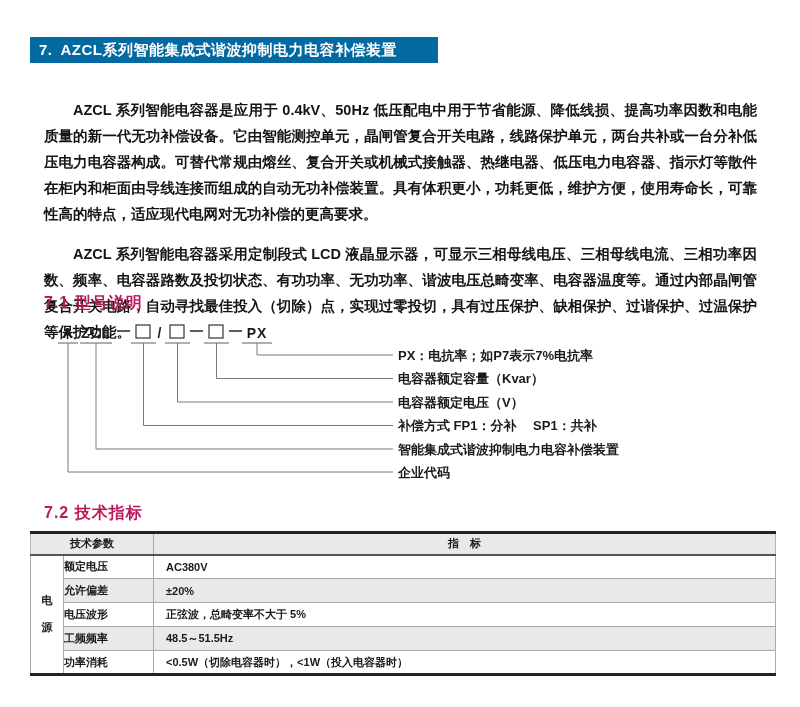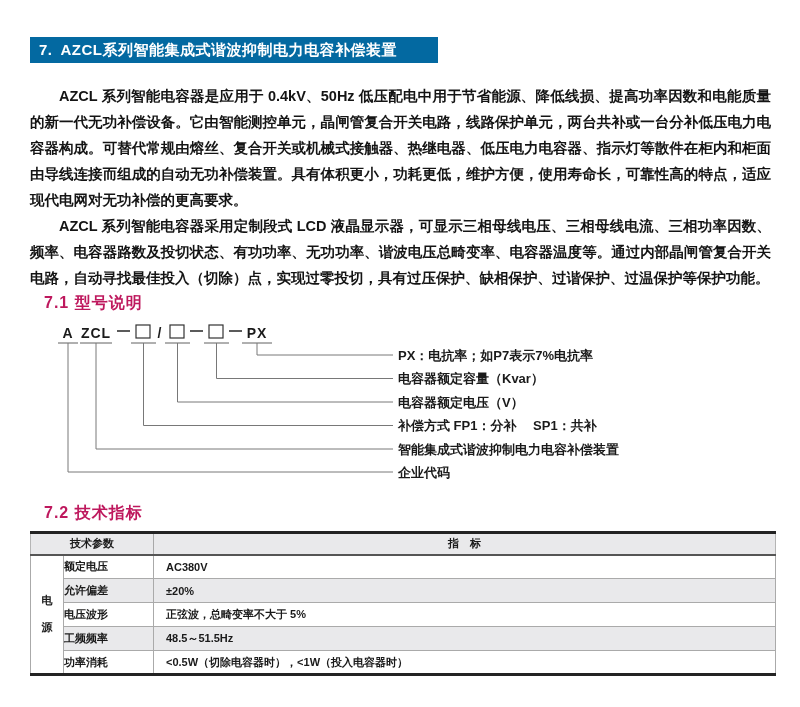--- a/index.html
+++ b/index.html
@@ -34,21 +34,21 @@
   .intro {
     position: absolute;
     left: 30px; top: 83px;
     width: 741px;
     font-size: 14.5px;
     line-height: 26px;
     font-weight: 600;
     text-align: justify;
     color: #141414;
   }
-  .intro p { text-indent: 2em; margin: 0; }
+  .intro p { text-indent: 2em; margin: 14px; }
 
   
   .sub-heading {
     position: absolute;
     left: 44px;
     font-size: 16px;
     font-weight: bold;
     color: #be185d;
     letter-spacing: 1px;
     white-space: nowrap;

